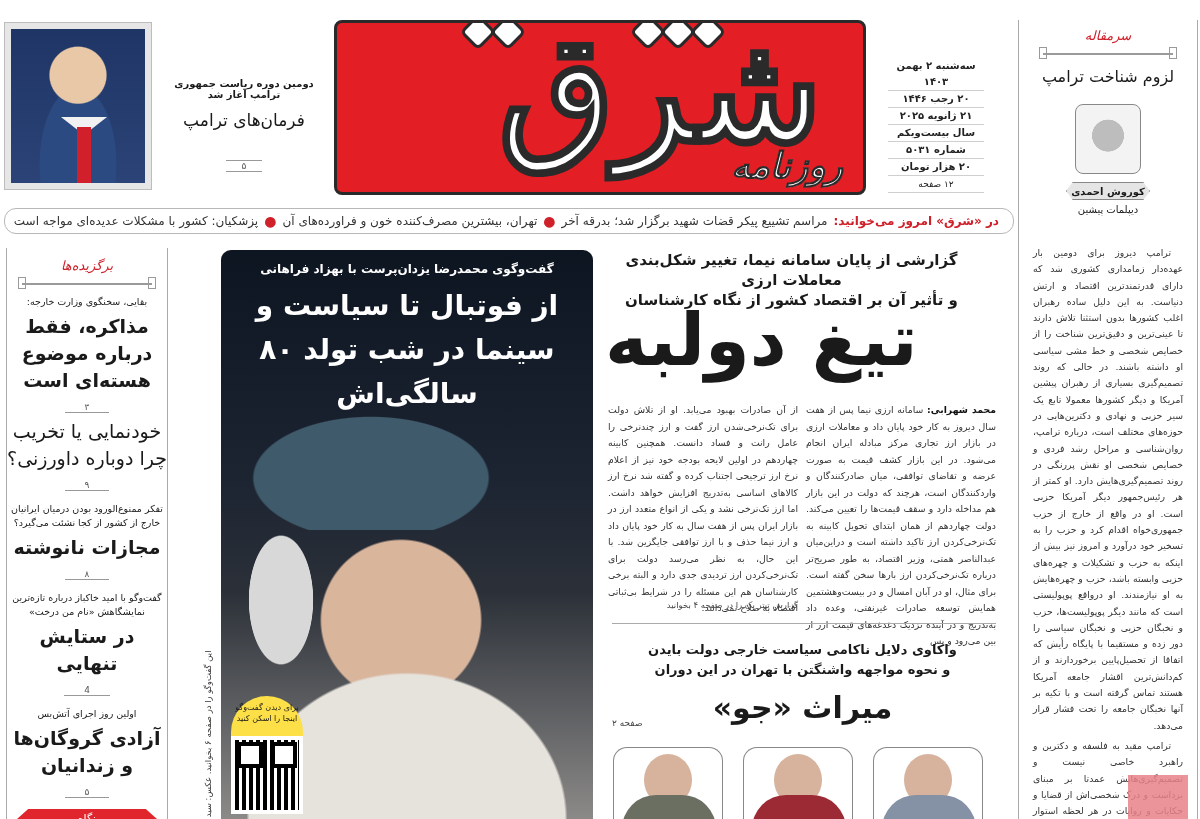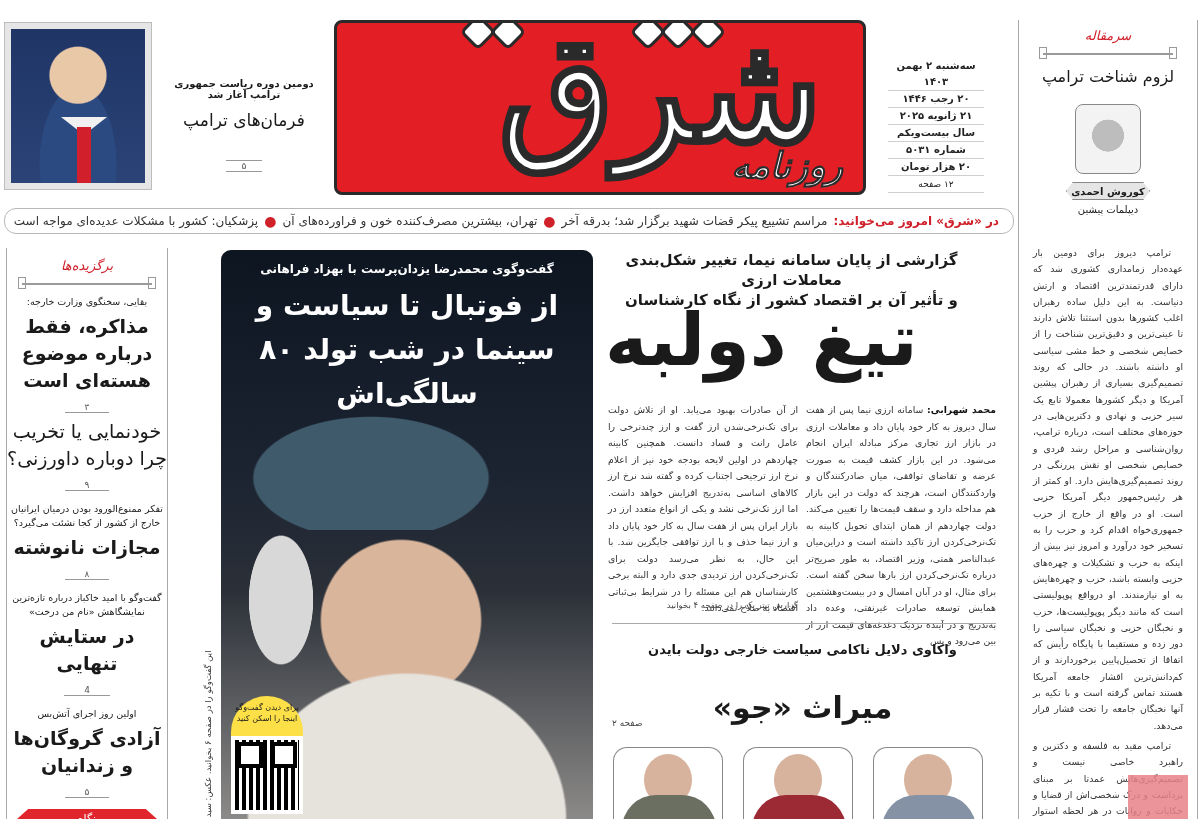--- a/index.html
+++ b/index.html
@@ -283,20 +283,21 @@
   <span>سامانه ارزی نیما پس از هفت سال دیروز به کار خود پایان داد و معاملات ارزی در بازار ارز تجاری مرکز مبادله ایران انجام می‌شود. در این بازار کشف قیمت به صورت عرضه و تقاضای توافقی، میان صادرکنندگان و واردکنندگان است، هرچند که دولت در این بازار هم مداخله دارد و سقف قیمت‌ها را تعیین می‌کند. دولت چهاردهم از همان ابتدای تحویل کابینه به تک‌نرخی‌کردن ارز تاکید داشته است و دراین‌میان عبدالناصر همتی، وزیر اقتصاد، به طور صریح‌تر درباره تک‌نرخی‌کردن ارز بارها سخن گفته است. برای مثال، او در آبان امسال و در بیست‌وهشتمین همایش توسعه صادرات غیرنفتی، وعده داد به‌تدریج و در آینده نزدیک دغدغه‌های قیمت ارز از بین می‌رود و پس</span>
 </div>
 <div class="abs col-body col-b">
   <span>از آن صادرات بهبود می‌یابد. او از تلاش دولت برای تک‌نرخی‌شدن ارز گفت و ارز چندنرخی را عامل رانت و فساد دانست. همچنین کابینه چهاردهم در اولین لایحه بودجه خود نیز از اعلام نرخ ارز ترجیحی اجتناب کرده و گفته شد نرخ ارز کالاهای اساسی به‌تدریج افزایش خواهد داشت. اما ارز تک‌نرخی نشد و یکی از انواع متعدد ارز در بازار ایران پس از هفت سال به کار خود پایان داد و ارز نیما حذف و با ارز توافقی جایگزین شد. با این حال، به نظر می‌رسد دولت برای تک‌نرخی‌کردن ارز تردیدی جدی دارد و البته برخی کارشناسان هم این مسئله را در شرایط بی‌ثباتی اقتصاد به صلاح نمی‌دانند.</span>
 </div>
 <div class="abs col-ref">گزارش تیتر یک را در صفحه ۴ بخوانید</div>
 
 <div class="abs story2-frame"></div>
 <div class="abs story2-kicker">
   <div>واکاوی دلایل ناکامی سیاست خارجی دولت بایدن</div>
+  <div>و نحوه مواجهه واشنگتن با تهران در این دوران</div>
 </div>
 <div class="abs story2-title">میراث «جو»</div>
 <div class="abs story2-page">صفحه ۲</div>
 
 <div class="abs portrait p3">
     <div class="head"></div>
     <div class="body"></div>
   </div>
 <div class="abs portrait p2">
     <div class="head"></div>

